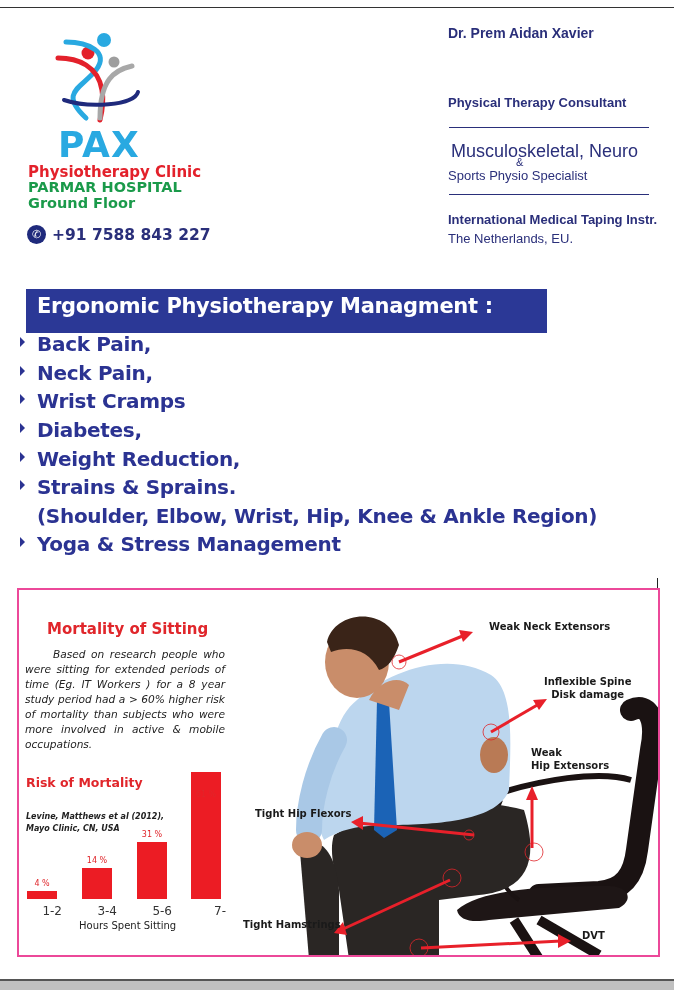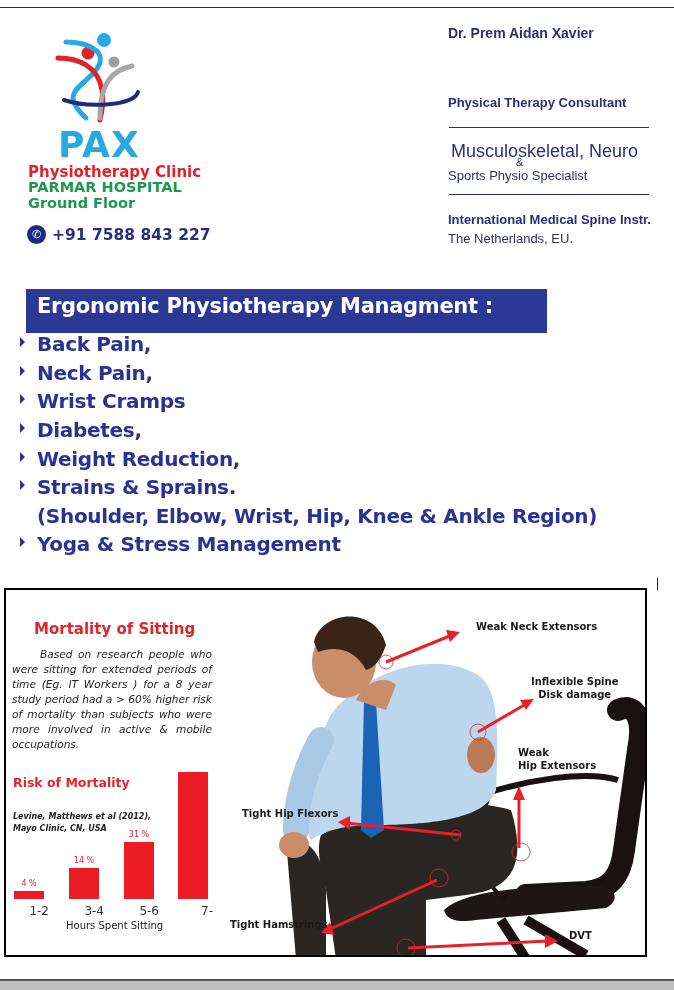--- a/index.html
+++ b/index.html
@@ -32,21 +32,21 @@
 
     
     .banner { position: absolute; left: 26px; top: 289px; width: 521px; height: 44px; background: #2b3896; color: #fff; font-family: "DejaVu Sans", sans-serif; font-weight: bold; font-size: 21px; line-height: 34px; padding-left: 11px; white-space: nowrap; letter-spacing: -0.3px; }
 
     .services { position: absolute; left: 20px; top: 330px; }
     .svc { display: flex; align-items: center; height: 28.6px; font-family: "DejaVu Sans", sans-serif; font-weight: bold; font-size: 20px; color: #2b3392; white-space: nowrap; letter-spacing: -0.3px; }
     .svc .tri { width: 0; height: 0; border-top: 5px solid transparent; border-bottom: 5px solid transparent; border-left: 5px solid #2b3392; margin-right: 12px; margin-top: -4px; }
     .svc.sub { padding-left: 17px; }
 
     
-    .fig { position: absolute; left: 4px; top: 588px; width: 643px; height: 369px; border: 2px solid #000000; background: #fff; overflow: hidden; }
+    .fig { position: absolute; left: 17px; top: 588px; width: 643px; height: 369px; border: 2px solid #ec4899; background: #fff; overflow: hidden; }
     .fig-corner { position: absolute; left: 657px; top: 578px; width: 1px; height: 12px; background: #222; }
 
     .mort-title { position: absolute; left: 28px; top: 30px; font-family: "DejaVu Sans", sans-serif; font-size: 15px; font-weight: bold; color: #e0262b; }
     .mort-body { position: absolute; left: 6px; top: 57px; width: 200px; font-family: "DejaVu Sans", sans-serif; font-style: italic; font-size: 10.6px; line-height: 15px; color: #222; text-align: justify; text-indent: 28px; }
 
     .risk-title { position: absolute; left: 7px; top: 185px; font-family: "DejaVu Sans", sans-serif; font-weight: bold; font-size: 12.5px; color: #e0262b; }
     .cite { position: absolute; left: 7px; top: 221px; font-family: "DejaVu Sans", sans-serif; font-style: italic; font-weight: bold; font-size: 8px; line-height: 12px; color: #222; }
     .bar { position: absolute; background: #ec1c24; }
     .bar-label { position: absolute; font-family: "DejaVu Sans", sans-serif; font-size: 8px; color: #e0262b; text-align: center; width: 40px; }
     .x-tick { position: absolute; font-family: "DejaVu Sans", sans-serif; font-size: 12px; color: #333; text-align: right; width: 40px; }
@@ -81,21 +81,21 @@
   <span class="phone-text">+91 7588 843 227</span>
 </div>
 
 <div class="doc-name">Dr. Prem Aidan Xavier</div>
 <div class="doc-title">Physical Therapy Consultant</div>
 <div class="rule1"></div>
 <div class="spec1">Musculoskeletal, Neuro</div>
 <div class="spec-amp">&amp;</div>
 <div class="spec2">Sports Physio Specialist</div>
 <div class="rule2"></div>
-<div class="taping">International Medical Spine Instr.</div>
+<div class="taping">International Medical Taping Instr.</div>
 <div class="country">The Netherlands, EU.</div>
 
 <div class="banner">Ergonomic Physiotherapy Managment :</div>
 <div class="services">
   <div class="svc">
       <span class="tri"></span>
       <span>Back Pain,</span>
     </div>
   <div class="svc">
       <span class="tri"></span>

